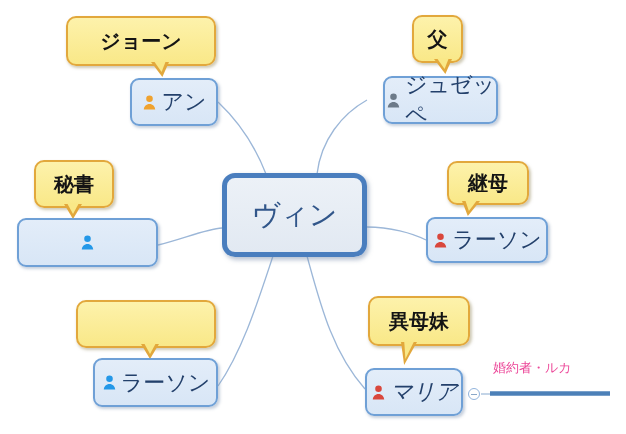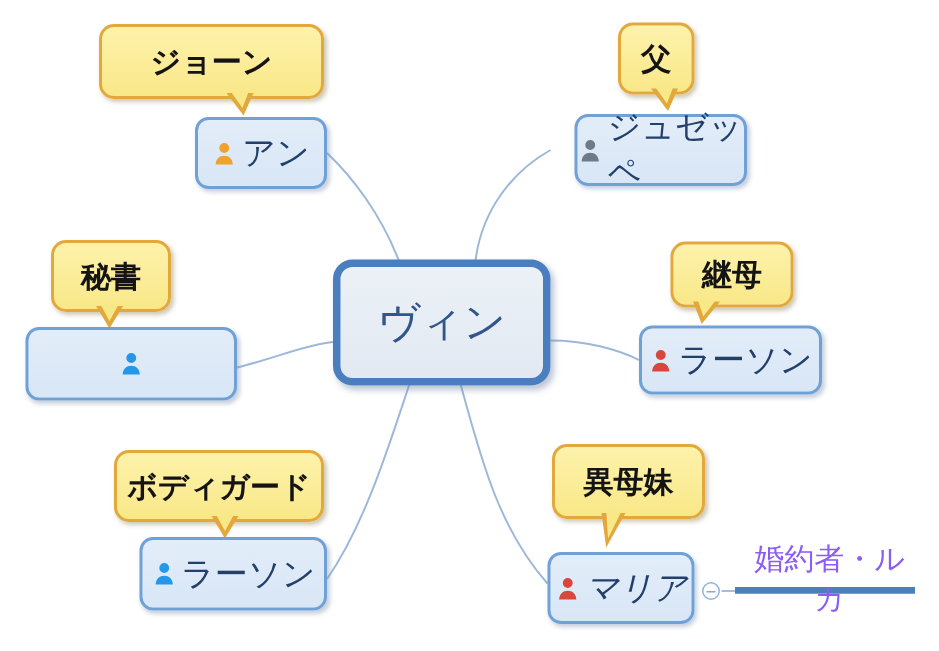--- a/index.html
+++ b/index.html
@@ -62,21 +62,21 @@
   .tail--long::after{left:2.5px;border-left-width:5.5px;border-right-width:5.5px;border-top-width:18px;}
   .tail-exwife{left:83px;}
   .tail-father{left:20px;}
   .tail-secretary{left:28px;}
   .tail-stepmother{left:13px;}
   .tail-bodyguard{left:63px;}
   .tail-halfsister{left:31px;}
   
   .luca-label{
     position:absolute;left:493px;top:359px;width:120px;height:20px;z-index:3;
-    font-size:20px;color:#8b5cf6;text-align:center;
+    font-size:13px;color:#ec4899;text-align:left;
   }
   .toggle{
     position:absolute;left:468px;top:388px;width:12px;height:12px;z-index:3;
     border:1px solid #92b4dc;border-radius:50%;background:#fff;box-sizing:border-box;
   }
   .toggle::after{content:"";position:absolute;left:2px;top:4.5px;width:6px;height:1px;background:#8aa8c8;}
 </style>
 </head>
 <body>
 
@@ -103,21 +103,20 @@
   </div>
   <div class="bubble bubble-secretary">
     <span>秘書</span>
     <span class="tail tail-secretary"></span>
   </div>
   <div class="bubble bubble-stepmother">
     <span>継母</span>
     <span class="tail tail-stepmother tail--left"></span>
   </div>
   <div class="bubble bubble-bodyguard">
-    <span>ボディガード</span>
     <span class="tail tail-bodyguard"></span>
   </div>
   <div class="bubble bubble-halfsister">
     <span>異母妹</span>
     <span class="tail tail-halfsister tail--left tail--long"></span>
   </div>
 
   <div class="node node-center">
     <span>ヴィン</span>
   </div>

